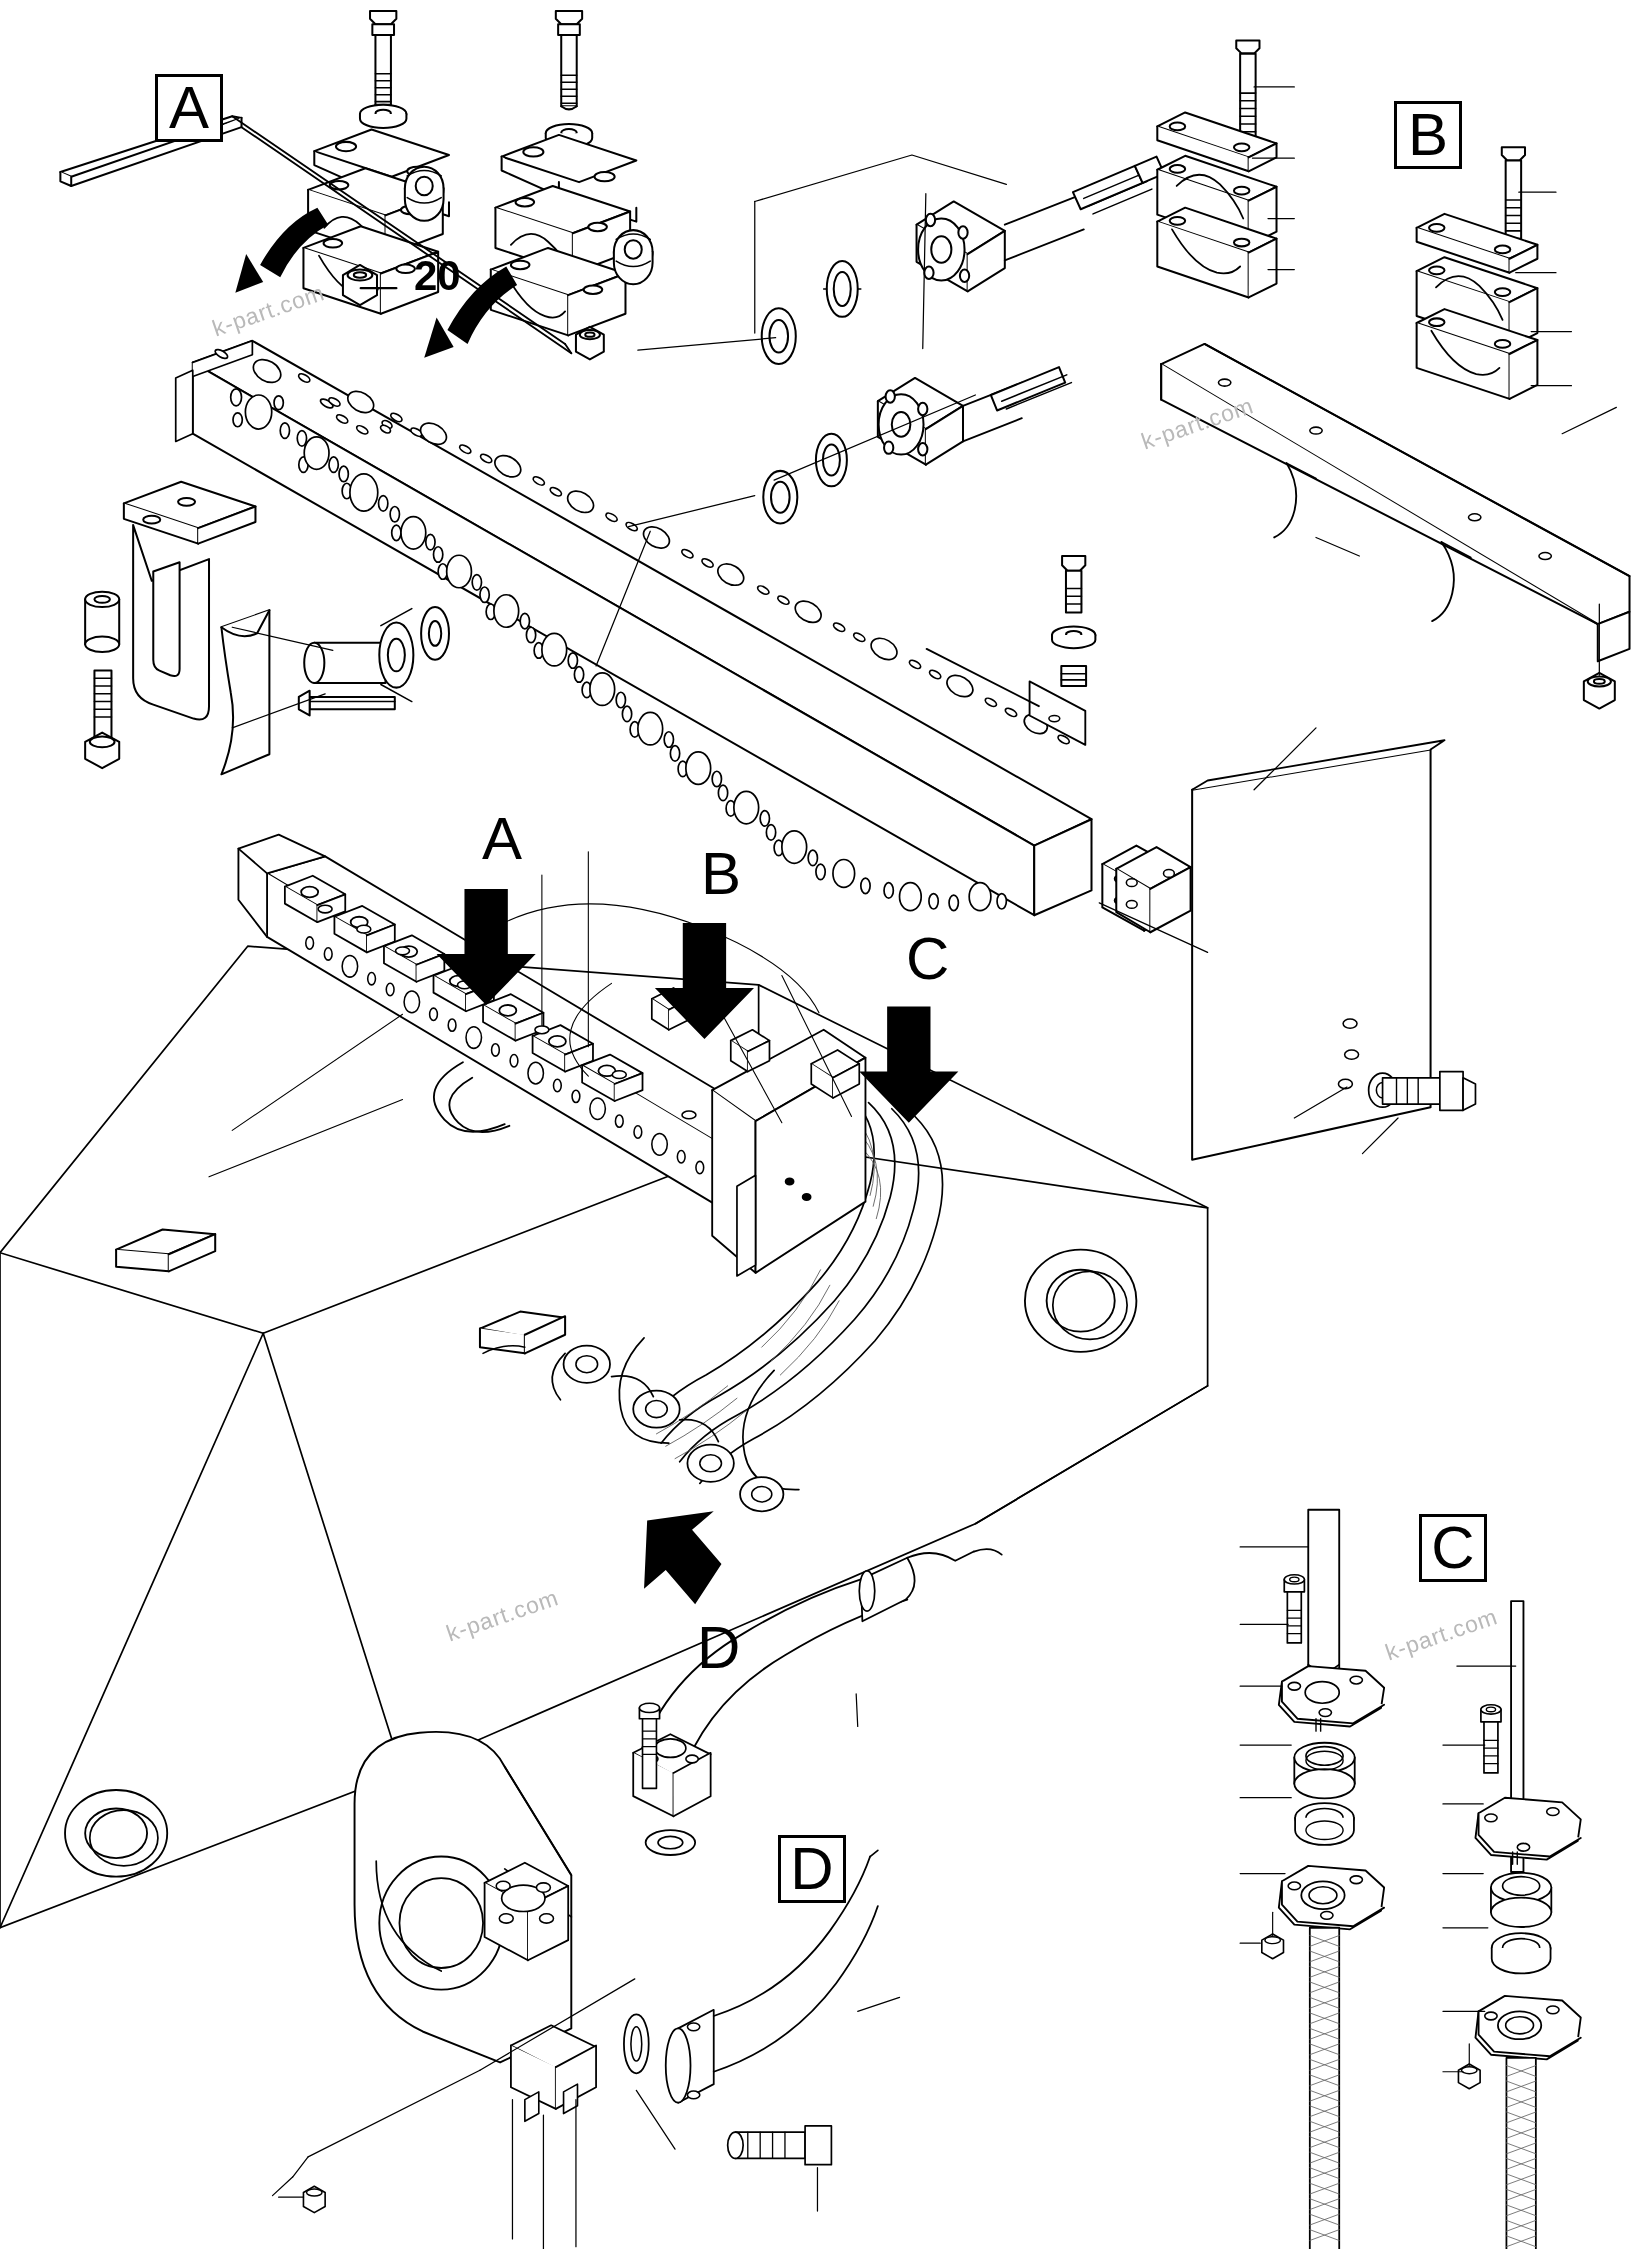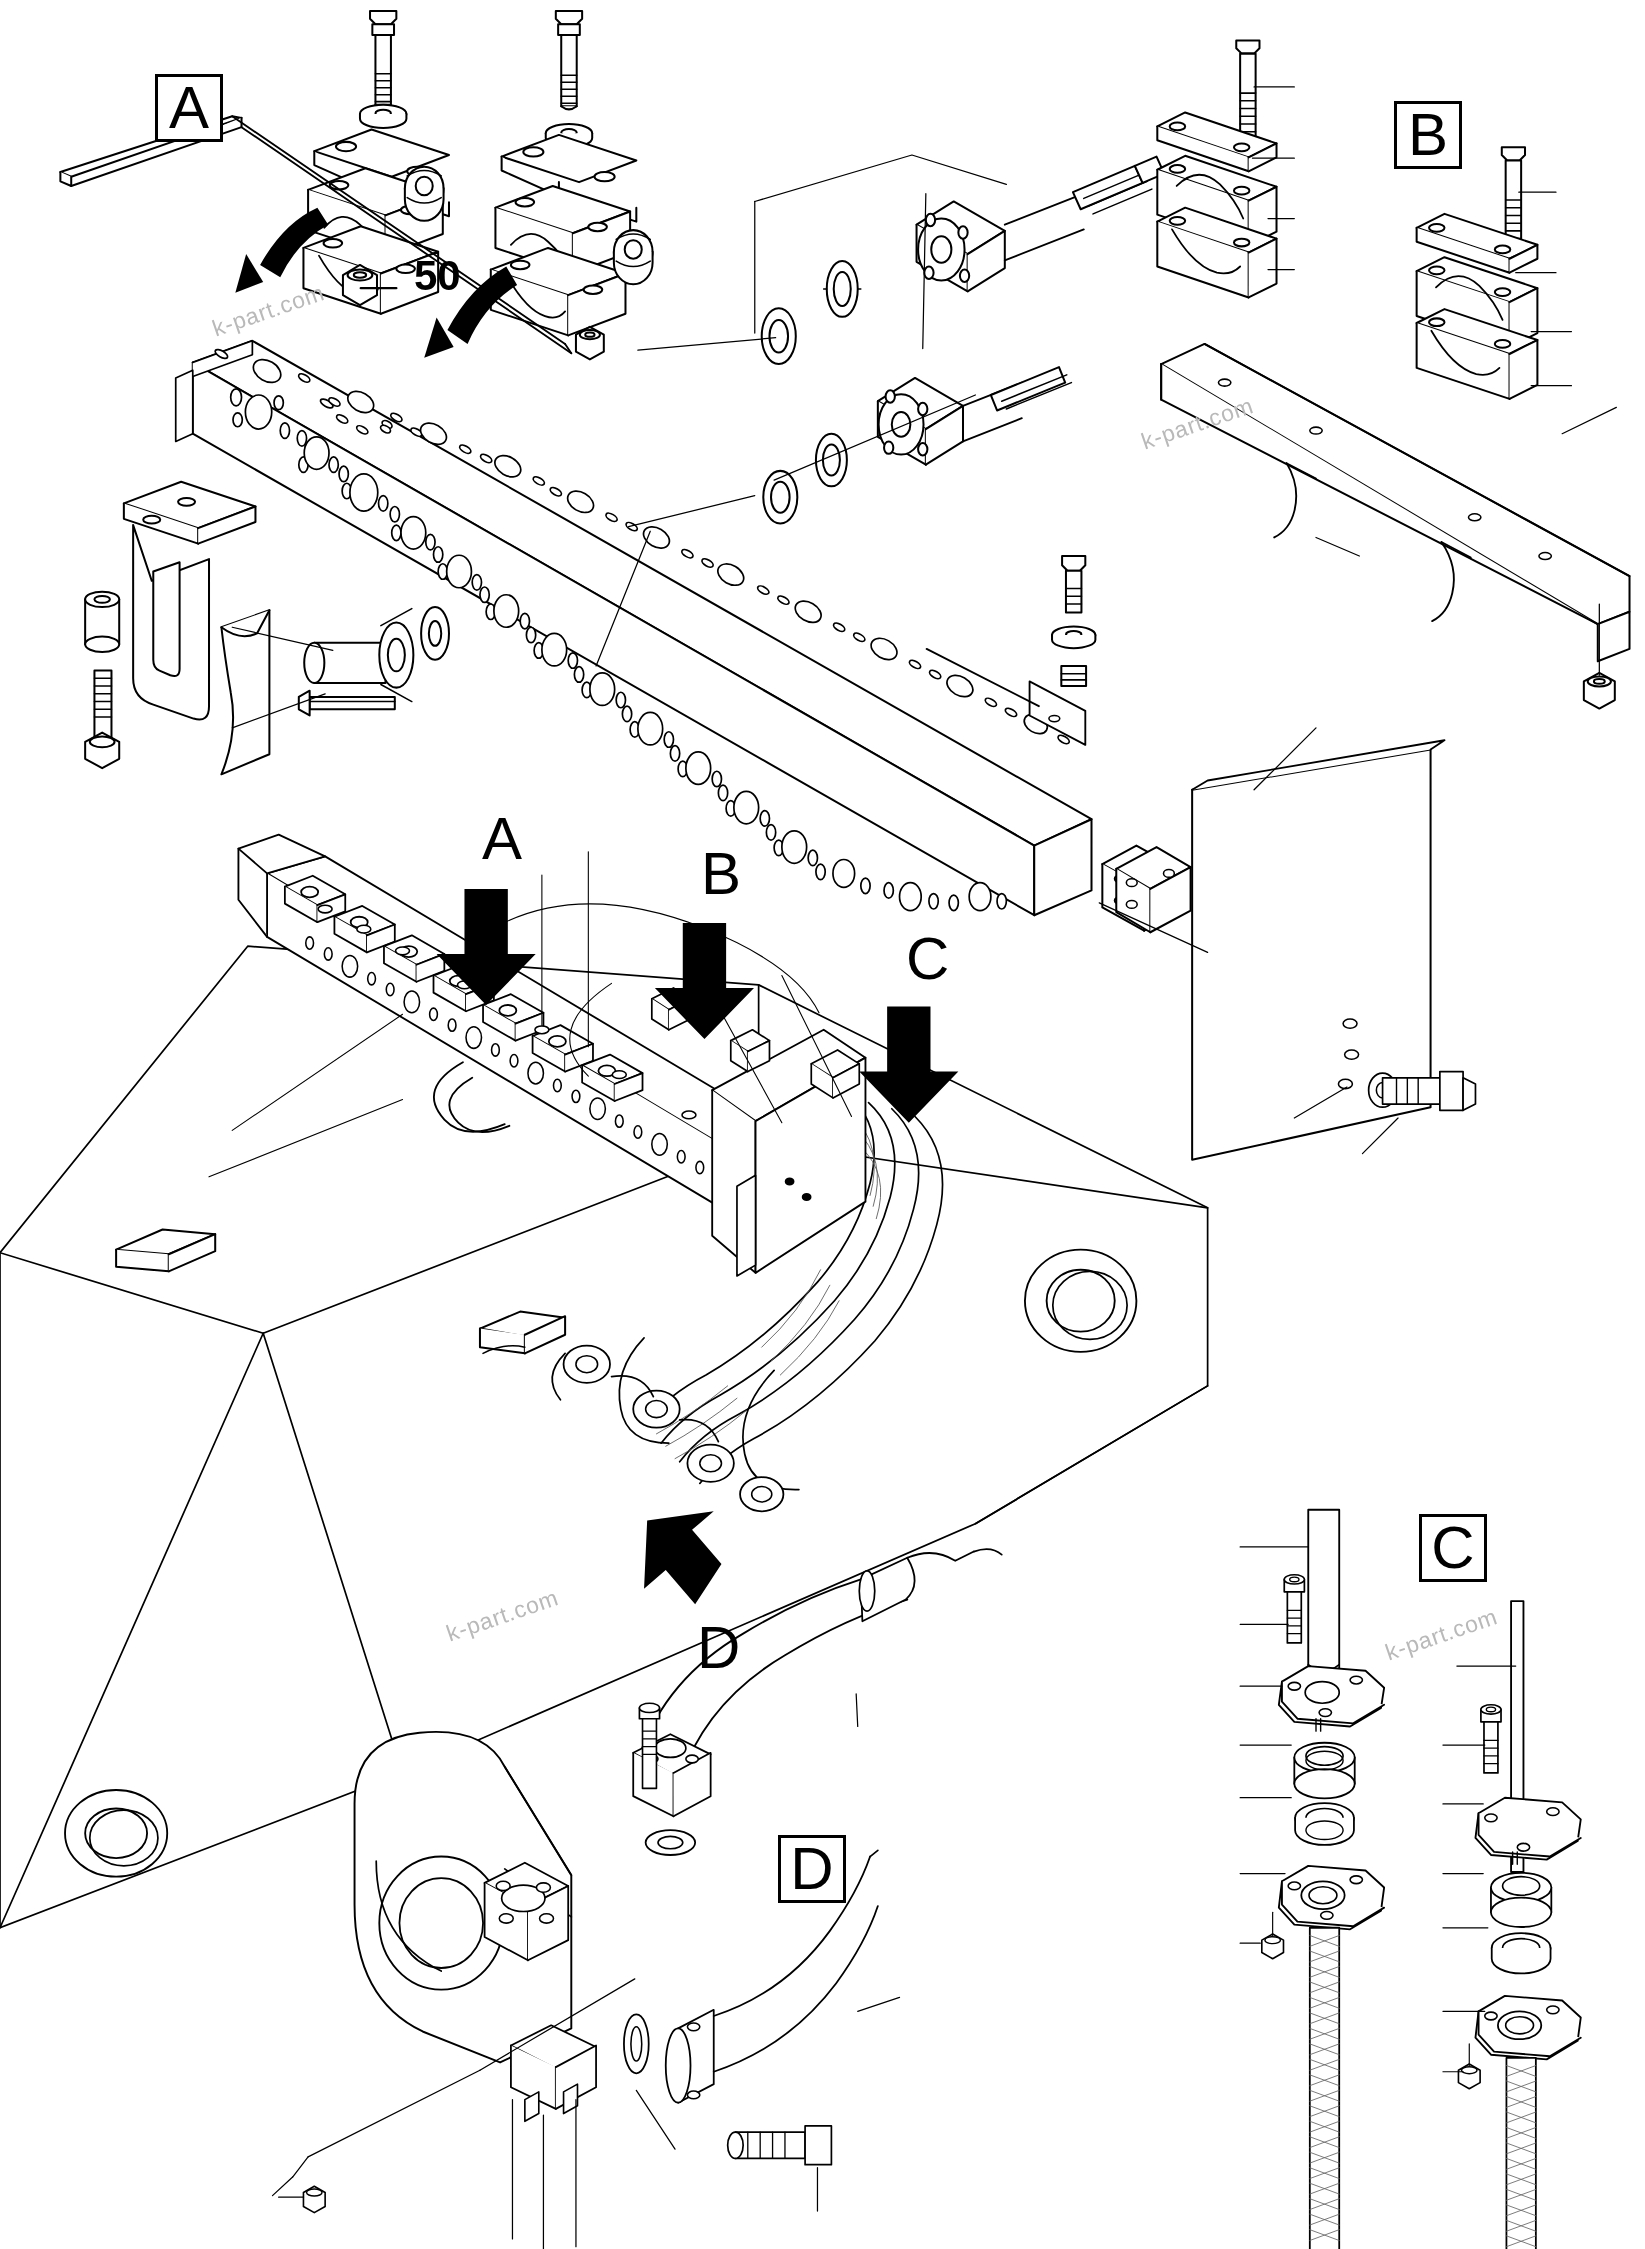--- a/index.html
+++ b/index.html
@@ -888,21 +888,21 @@
 
 <div class="callout-box" style="left:778px;top:1835px;width:62px;height:62px;font-size:60px;">
   <span>D</span>
 </div>
 
 <div class="arrow-letter" style="left:482px;top:809px;">A</div>
 <div class="arrow-letter" style="left:701px;top:844px;">B</div>
 <div class="arrow-letter" style="left:906px;top:929px;">C</div>
 <div class="arrow-letter" style="left:697px;top:1618px;">D</div>
 
-<div class="num-label" style="left:414px;top:255px;">50</div>
+<div class="num-label" style="left:414px;top:255px;">20</div>
 
 <div class="wm" style="left:209px;top:317px;">k-part.com</div>
 <div class="wm" style="left:1138px;top:430px;">k-part.com</div>
 <div class="wm" style="left:443px;top:1622px;">k-part.com</div>
 <div class="wm" style="left:1382px;top:1641px;">k-part.com</div>
 
 </div>
 
 
 </body></html>

